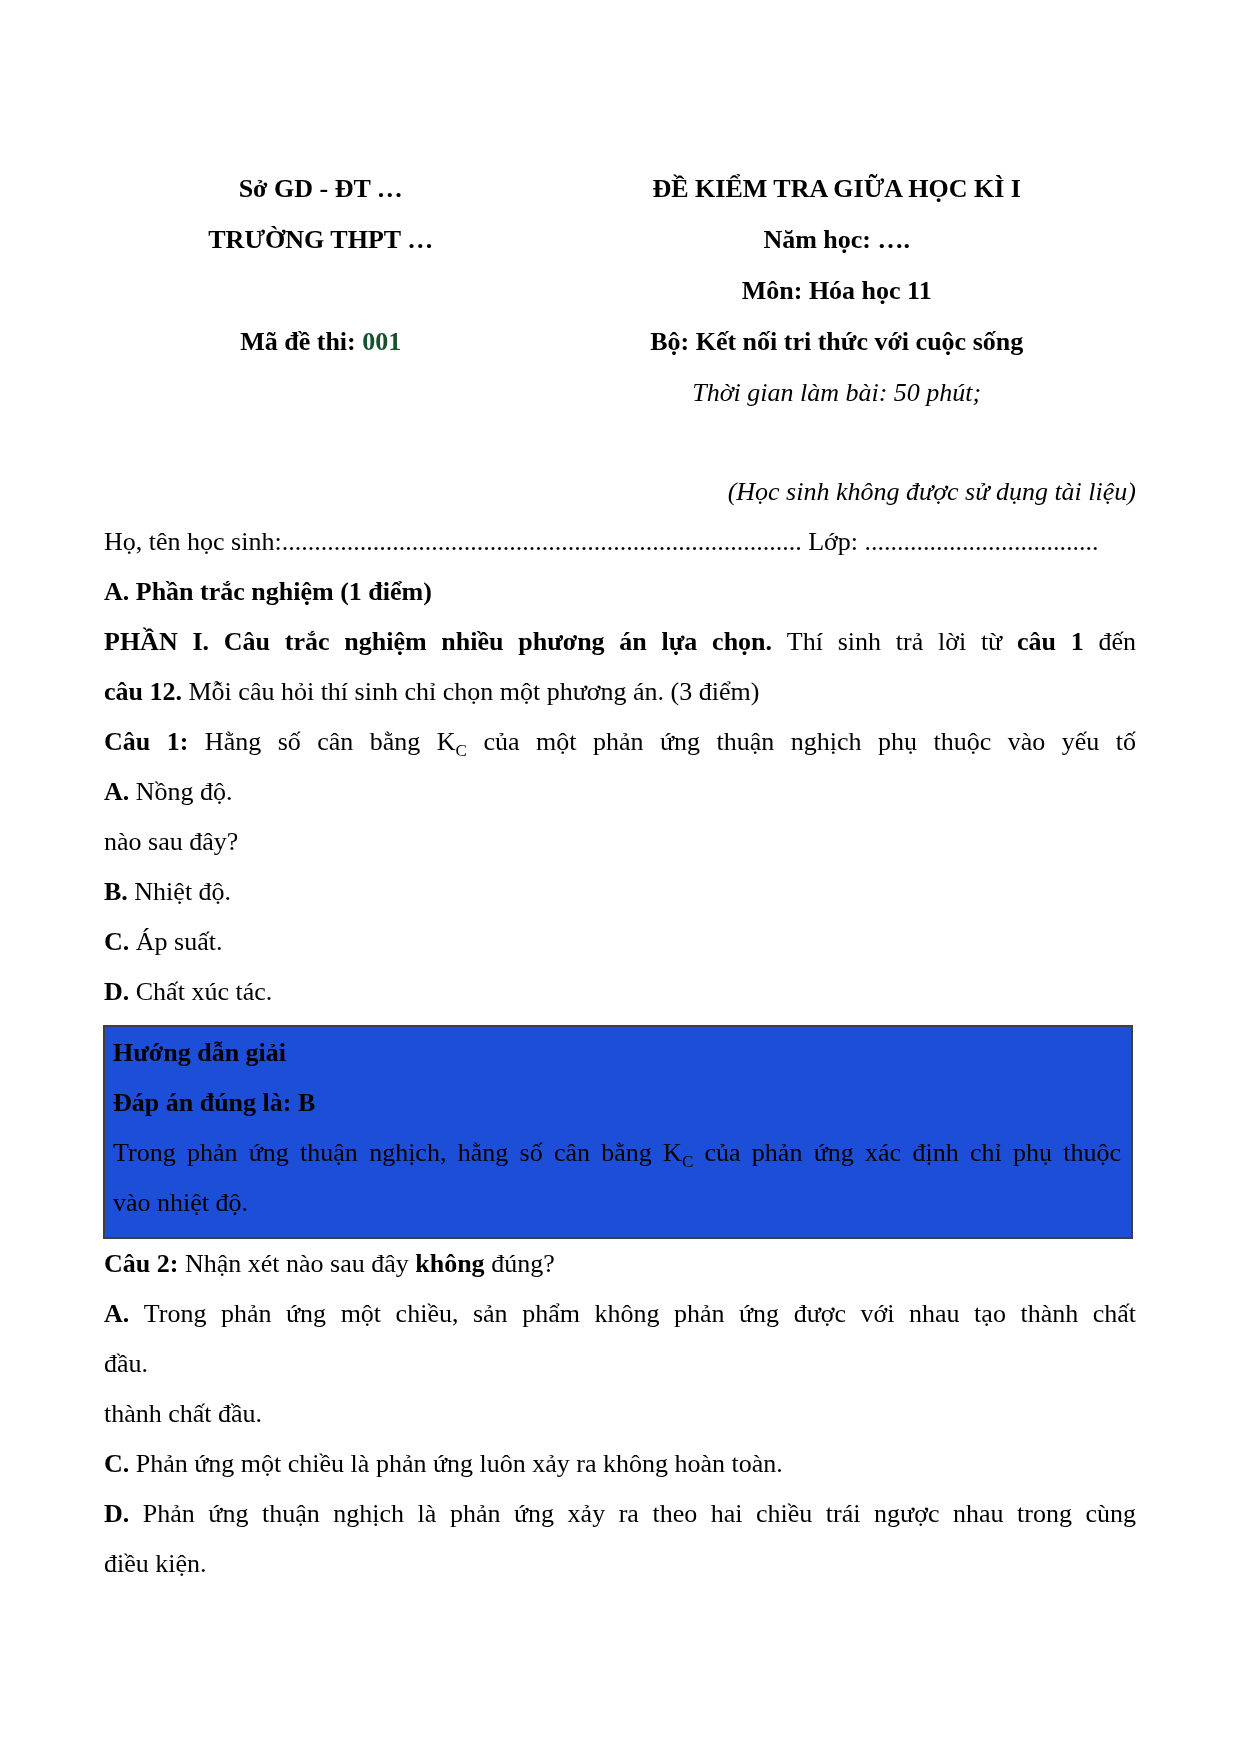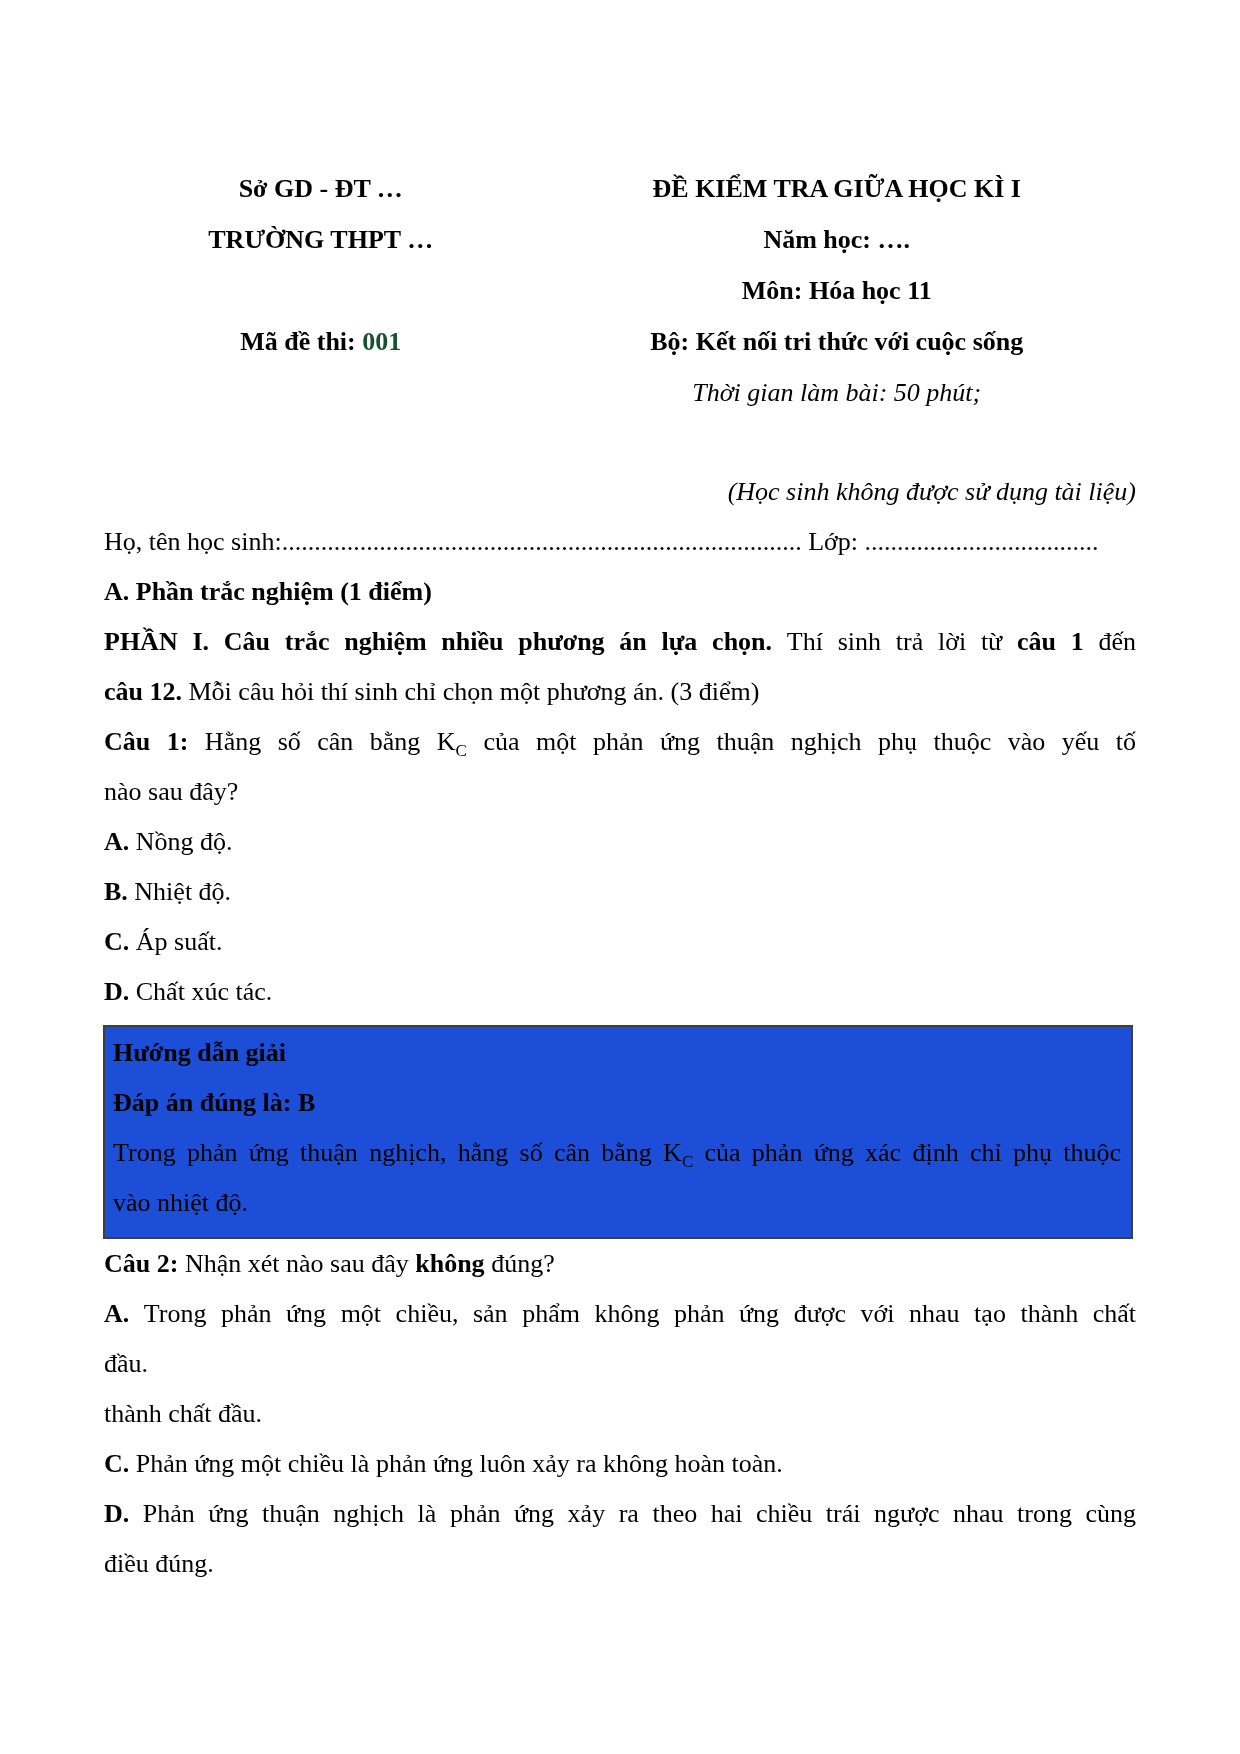--- a/index.html
+++ b/index.html
@@ -8,21 +8,21 @@
     font-family:"Liberation Serif","DejaVu Serif",serif;
     font-size:26px;line-height:50px;
     box-sizing:border-box;padding:163px 104px 0 104px;
     overflow:hidden;
   }
   p{margin:0;padding:0;}
   .b{font-weight:bold;}
   .it{}
   .red{color:#14532d;font-weight:bold;}
   
-  .hdr{display:flex;line-height:51px;justify-content:space-between;}
+  .hdr{display:flex;line-height:51px;}
   .hcol{display:block;}
   .hcol.left{width:42%;text-align:center;font-weight:bold;}
   .hcol.right{width:58%;text-align:center;font-weight:bold;}
   .spacer{height:51px;}
   .duration{font-weight:normal;font-style:italic;}
   
   .notice{margin-top:49px;font-style:italic;text-align:right;}
   .oneline{white-space:nowrap;overflow:hidden;}
   .fill{text-align:justify;text-align-last:justify;}
   sub{font-size:17px;line-height:0;}
@@ -57,23 +57,23 @@
   <p class="notice">(Học sinh không được sử dụng tài liệu)</p>
 
   <p class="oneline">Họ, tên học sinh:................................................................................ Lớp: ....................................</p>
 
   <p class="b">A. Phần trắc nghiệm (1 điểm)</p>
 
   <p class="fill"><span class="b">PHẦN I. Câu trắc nghiệm nhiều phương án lựa chọn. </span><span class="it">Thí sinh trả lời từ </span><span class="b it">câu 1</span><span class="it"> đến</span></p>
   <p><span class="b it">câu 12.</span><span class="it"> Mỗi câu hỏi thí sinh chỉ chọn một phương án. (3 điểm)</span></p>
 
   <p class="fill"><span class="b">Câu 1: </span><span>Hằng số cân bằng K</span><sub>C</sub><span> của một phản ứng thuận nghịch phụ thuộc vào yếu tố</span></p>
+  <p><span class="b">A. </span><span>Nồng độ.</span></p>
+
   <p>nào sau đây?</p>
-
-  <p><span class="b">A. </span><span>Nồng độ.</span></p>
   <p><span class="b">B. </span><span>Nhiệt độ.</span></p>
   <p><span class="b">C. </span><span>Áp suất.</span></p>
   <p><span class="b">D. </span><span>Chất xúc tác.</span></p>
 
   <div class="solution">
     <p class="b">Hướng dẫn giải</p>
     <p class="b">Đáp án đúng là: B</p>
     <p class="fill"><span>Trong phản ứng thuận nghịch, hằng số cân bằng K</span><sub>C</sub><span> của phản ứng xác định chỉ phụ thuộc</span></p>
     <p>vào nhiệt độ.</p>
   </div>
@@ -81,15 +81,15 @@
   <p><span class="b">Câu 2: </span><span>Nhận xét nào sau đây </span><span class="b">không</span><span> đúng?</span></p>
 
   <p class="fill"><span class="b">A. </span><span>Trong phản ứng một chiều, sản phẩm không phản ứng được với nhau tạo thành chất</span></p>
   <p>đầu.</p>
 
   <p>thành chất đầu.</p>
 
   <p><span class="b">C. </span><span>Phản ứng một chiều là phản ứng luôn xảy ra không hoàn toàn.</span></p>
 
   <p class="fill"><span class="b">D. </span><span>Phản ứng thuận nghịch là phản ứng xảy ra theo hai chiều trái ngược nhau trong cùng</span></p>
-  <p>điều đúng.</p>
+  <p>điều kiện.</p>
 
 </div>
 
 </body></html>

